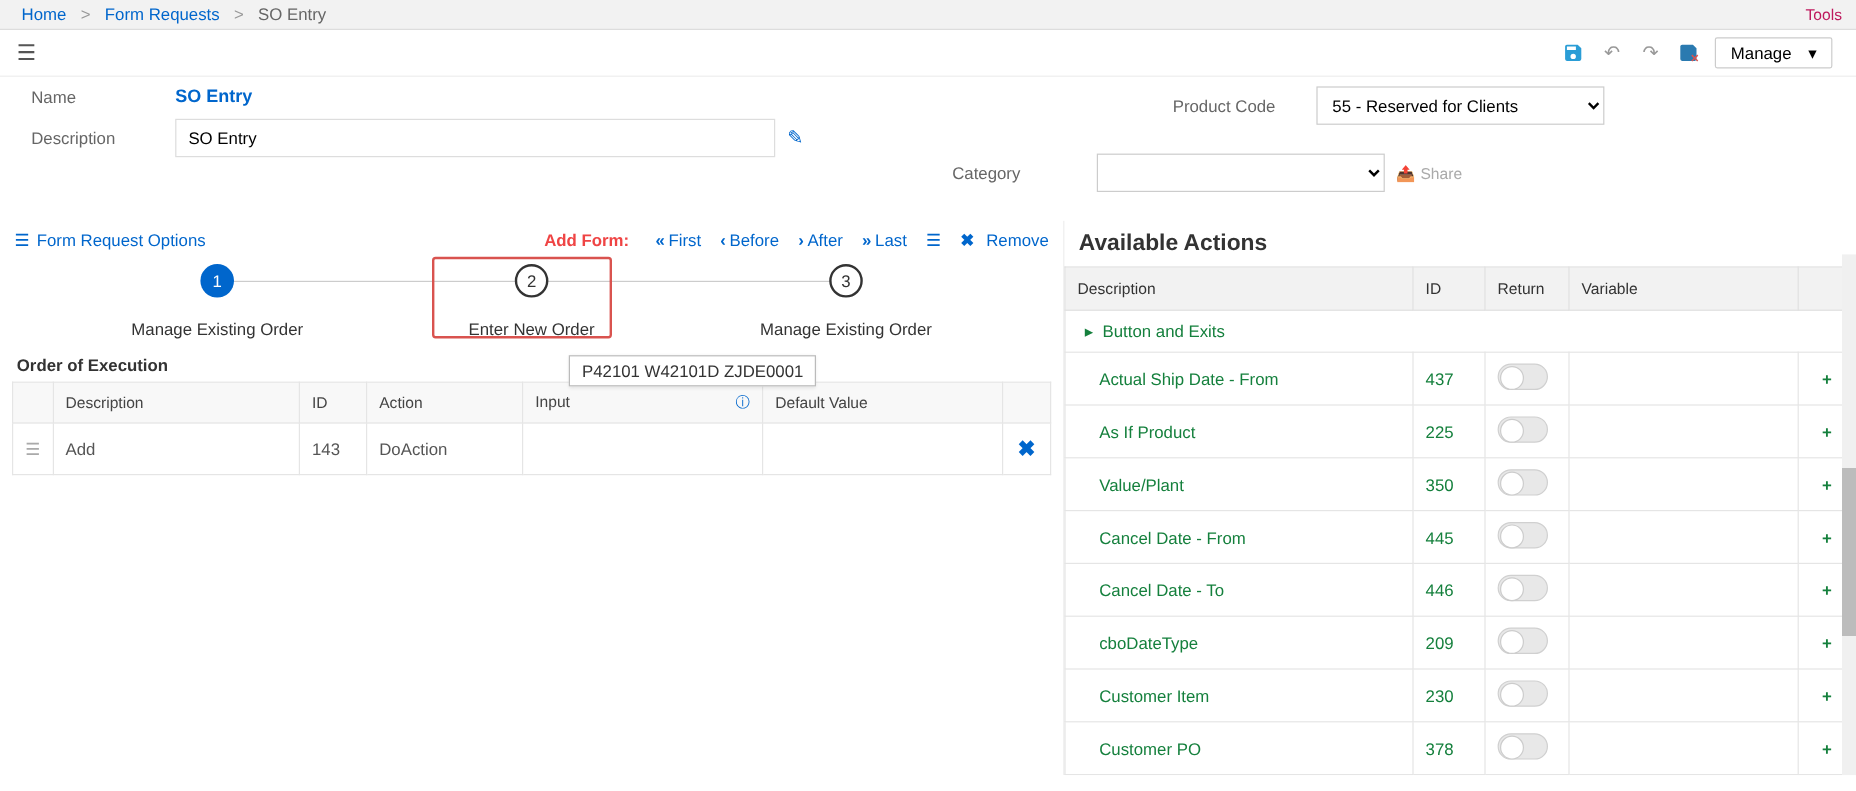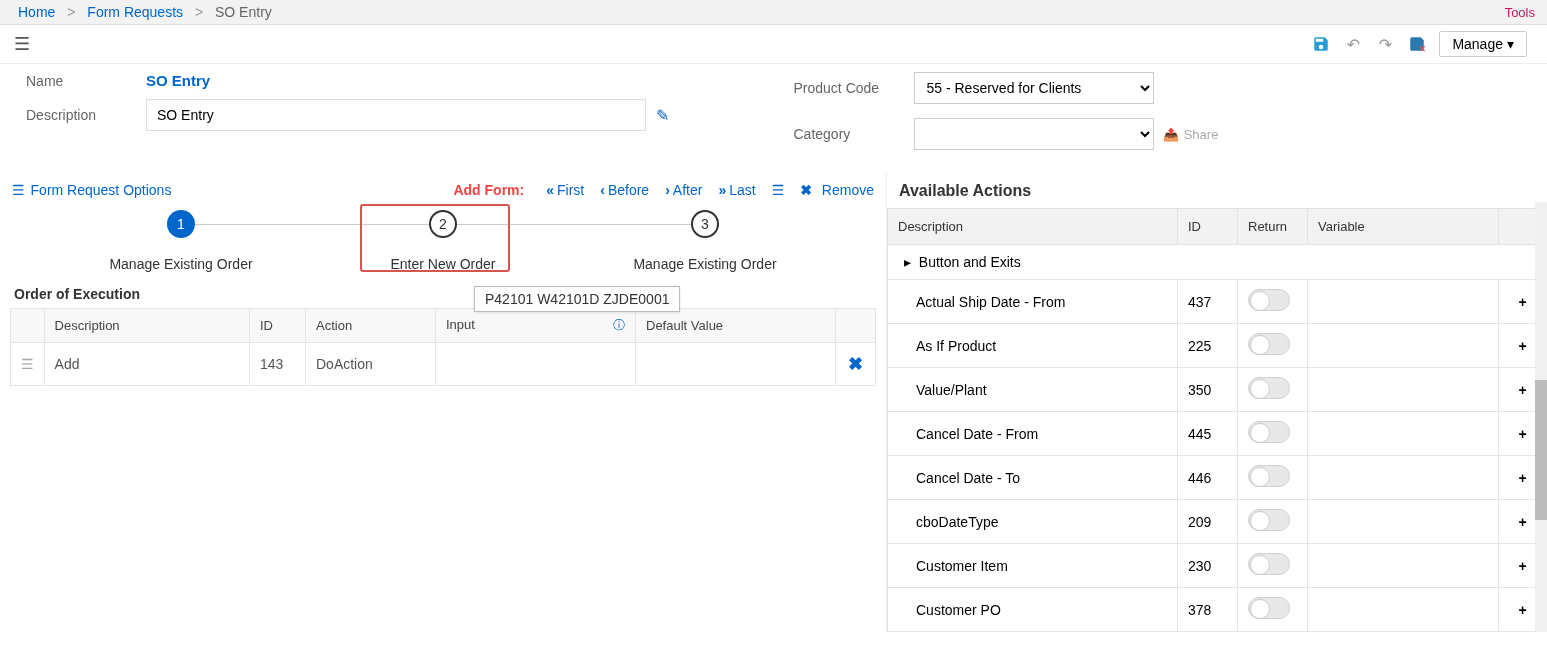--- a/index.html
+++ b/index.html
@@ -8,25 +8,25 @@
     .topbar { background: #f2f2f2; border-bottom: 1px solid #ddd; display: flex; justify-content: space-between; align-items: center; padding: 4px 12px; }
     .breadcrumb { font-size: 14px; }
     .breadcrumb a { color: #0066cc; text-decoration: none; margin: 0 6px; }
     .breadcrumb .sep { color: #999; margin: 0 2px; }
     .breadcrumb .current { color: #666; margin-left: 6px; }
     .tools { color: #be185d; font-size: 13px; }
 
     .toolbar { display: flex; justify-content: flex-end; align-items: center; padding: 6px 20px; gap: 12px; border-bottom: 1px solid #eee; position: relative; }
     .menu-icon { position: absolute; left: 14px; font-size: 18px; color: #555; }
     .toolbar .ticon { width: 20px; height: 20px; display: inline-flex; align-items: center; justify-content: center; font-size: 16px; color: #999; }
-    .manage-btn { border: 1px solid #ccc; padding: 4px 12px; border-radius: 2px; display: flex; align-items: center; gap: 4px; font-size: 14px; background: #fff; cursor: pointer; }
+    .manage-btn { border: 1px solid #ccc; padding: 4px 12px; border-radius: 2px; display: flex; align-items: center; gap: 14px; font-size: 14px; background: #fff; cursor: pointer; }
 
     .header-form { display: flex; gap: 40px; padding: 8px 26px 14px; }
     .header-left { flex: 1; }
-    .header-right { flex: 1; display: flex; gap: 4px; align-items: flex-start; flex-wrap: wrap; }
+    .header-right { flex: 1; display: flex; gap: 14px; align-items: flex-start; flex-wrap: wrap; justify-content: center; }
     .field-row { display: flex; align-items: center; margin-bottom: 10px; }
     .field-label { width: 120px; color: #666; font-size: 14px; }
     .name-value { color: #0066cc; font-weight: 600; font-size: 15px; }
     .desc-input { border: 1px solid #ddd; padding: 7px 10px; width: 500px; font-size: 14px; }
     .edit-icon { color: #0066cc; font-size: 16px; margin: 0 10px; }
     .select-field { border: 1px solid #ccc; padding: 6px 8px; width: 240px; font-size: 14px; background: #fff; }
     .share { color: #aaa; margin-left: 10px; display: flex; align-items: center; gap: 4px; }
 
     .content { display: flex; }
     .left-panel { flex: 1.05; padding: 4px 10px 0 10px; border-right: 1px solid #eee; }
@@ -53,24 +53,24 @@
 
     .section-title { font-weight: 600; padding: 6px 4px; font-size: 14px; }
 
     .exec-table { width: 100%; border-collapse: collapse; }
     .exec-table th { background: #f8f8f8; border: 1px solid #e5e5e5; padding: 8px 10px; text-align: left; font-weight: 400; color: #444; font-size: 13px; }
     .exec-table td { border: 1px solid #e5e5e5; padding: 10px 10px; font-size: 14px; color: #555; vertical-align: middle; }
     .exec-table .info-icon { color: #0066cc; font-size: 12px; float: right; }
     .exec-table .row-remove { color: #0066cc; font-size: 18px; text-align: center; }
     .exec-table .drag { color: #aaa; font-size: 14px; text-align: center; width: 28px; }
 
-    .right-header { font-weight: 600; padding: 8px 12px; font-size: 16px; }
+    .right-header { font-weight: 600; padding: 8px 12px; font-size: 19px; }
     .actions-table { width: 100%; border-collapse: collapse; }
     .actions-table th { background: #f2f2f2; border: 1px solid #e0e0e0; padding: 10px 10px; text-align: left; font-weight: 400; font-size: 13px; }
-    .actions-table td { border: 1px solid #e5e5e5; padding: 9px 10px; font-size: 14px; color: #000000; }
+    .actions-table td { border: 1px solid #e5e5e5; padding: 9px 10px; font-size: 14px; color: #15803d; }
     .actions-table .desc-col { padding-left: 28px; }
     .actions-table .group-row td { font-weight: 400; padding-left: 16px; }
     .toggle { width: 42px; height: 22px; background: #e8e8e8; border: 1px solid #d0d0d0; border-radius: 11px; display: inline-block; position: relative; }
     .toggle::after { content: ""; position: absolute; width: 18px; height: 18px; background: #fff; border: 1px solid #ccc; border-radius: 50%; left: 1px; top: 1px; }
     .plus-btn { color: #0066cc; font-size: 18px; font-weight: bold; text-align: center; }
     .scroll-track { position: absolute; right: 0; top: 28px; bottom: 0; width: 12px; background: #f0f0f0; }
     .scroll-thumb { position: absolute; right: 0; top: 206px; width: 12px; height: 140px; background: #bcbcbc; }
 
     .right-panel-wrap { position: relative; }
   </style>

